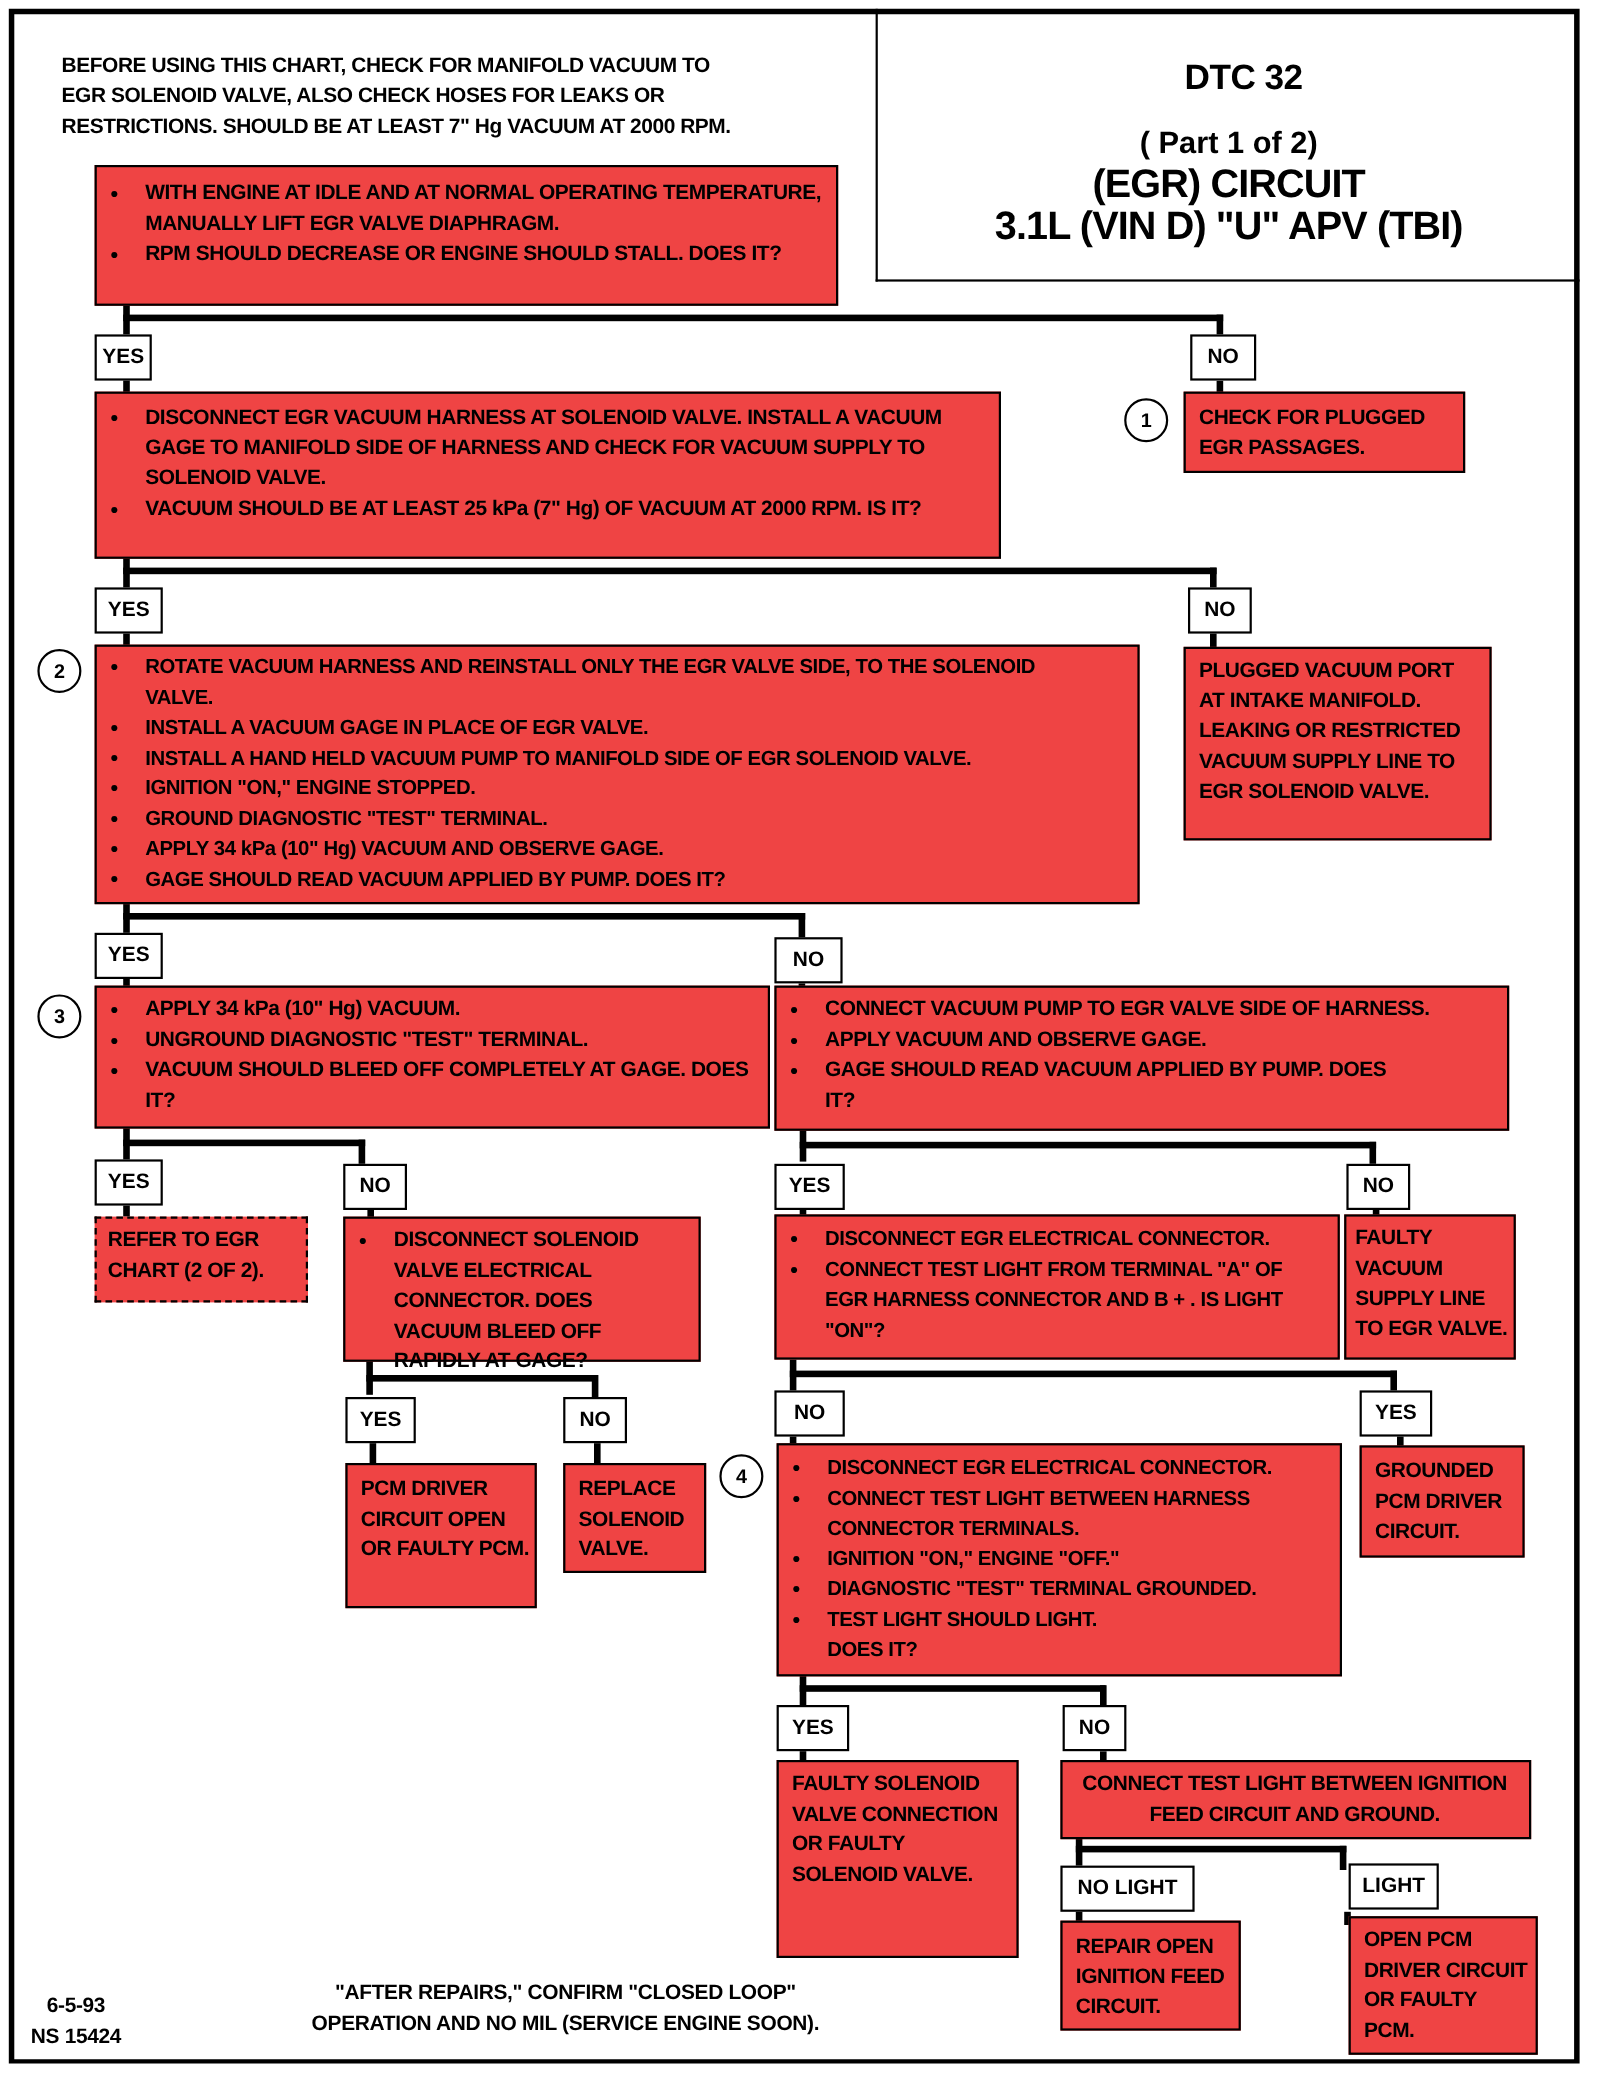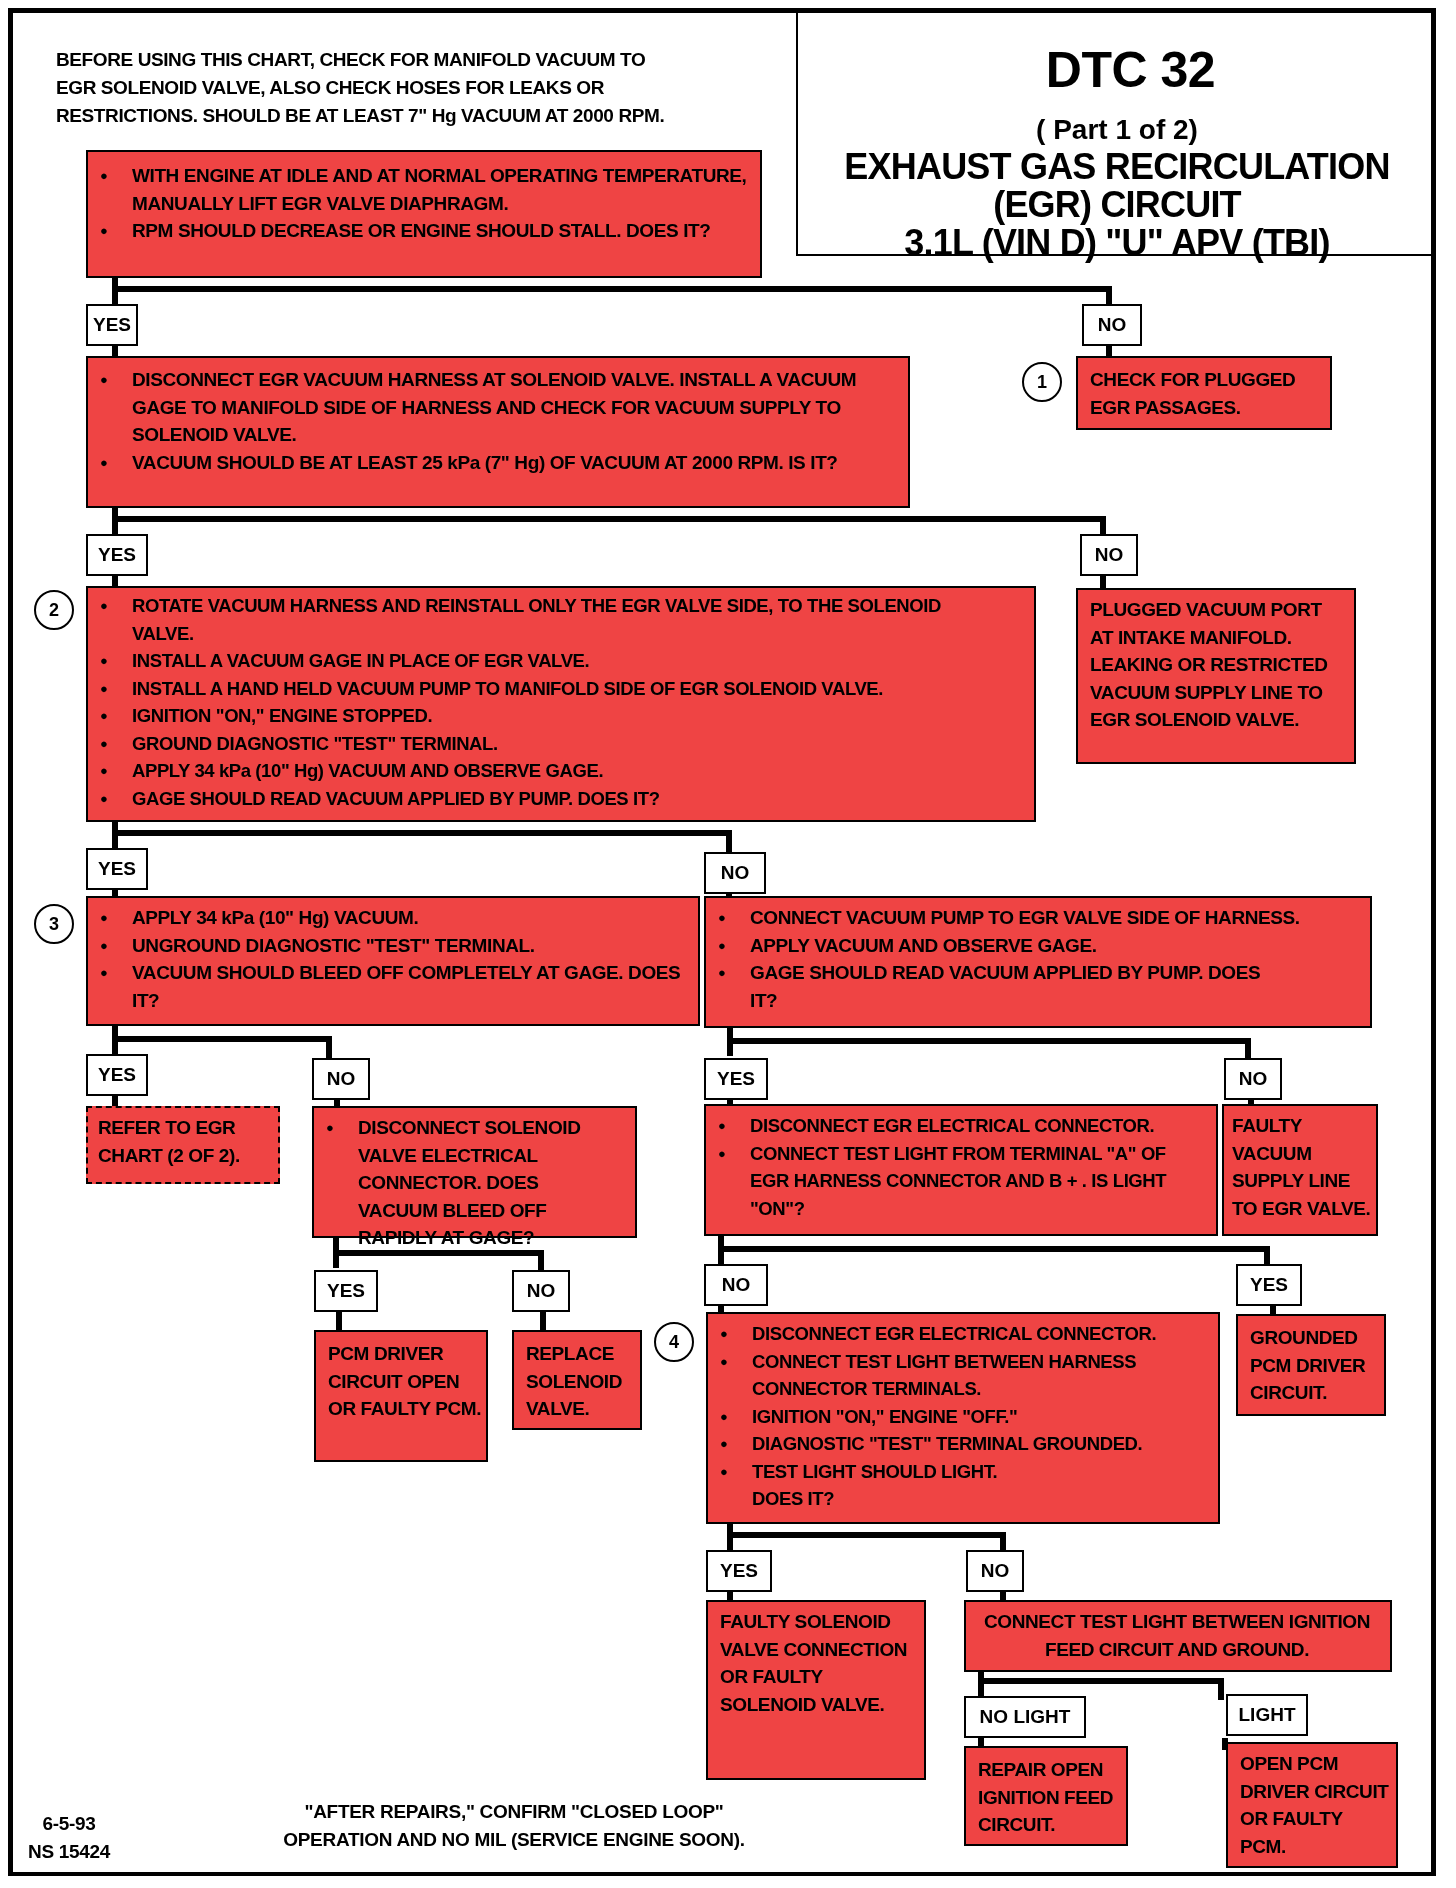--- a/index.html
+++ b/index.html
@@ -14,35 +14,34 @@
          font-weight:bold; font-size:19px; line-height:38px; text-align:center; }
   .circ { position:absolute; box-sizing:border-box; width:40px; height:40px; border:2px solid #000; border-radius:50%;
           font-weight:bold; font-size:18px; line-height:36px; text-align:center; background:#fff; }
   .h { position:absolute; background:#000; height:6px; }
   .v { position:absolute; background:#000; width:6px; }
   ul.bl { list-style:none; margin:0; padding:0; }
   ul.bl li { position:relative; padding-left:44px; }
   ul.bl li::before { content:"\25CF"; position:absolute; left:12px; top:0; font-size:13px; }
   .plain { padding-left:12px; }
   .title-box { position:absolute; left:796px; top:8px; width:640px; height:248px; border-left:2px solid #000; border-bottom:2px solid #000; box-sizing:border-box; text-align:center; font-weight:bold; }
-  .t1 { font-size:50px; line-height:56px; margin-top:34px; letter-spacing:-0.5px;margin-left:27px; }
+  .t1 { font-size:32px; line-height:56px; margin-top:34px; letter-spacing:-0.5px;margin-left:27px; }
   .t2 { font-size:28px; line-height:36px; margin-top:14px; }
   .t3 { font-size:36px; line-height:38px; letter-spacing:-0.8px; }
   .intro { position:absolute; left:56px; top:46px; font-weight:bold; font-size:19px; line-height:28px; letter-spacing:-0.4px; }
   .foot { position:absolute; font-weight:bold; font-size:19px; line-height:28px; letter-spacing:-0.3px; }
 </style>
 </head>
 <body>
 
 <div class="frame"></div>
 
 <div class="title-box">
   <div class="t1">DTC 32</div>
   <div class="t2">( Part 1 of 2)</div>
-  <div class="t3">EXHAUST GAS RECIRCULATION</div>
   <div class="t3">(EGR) CIRCUIT</div>
   <div class="t3">3.1L  (VIN D)  "U"  APV  (TBI)</div>
 </div>
 
 <div class="intro">
   <div>BEFORE USING THIS CHART, CHECK FOR MANIFOLD VACUUM TO</div>
   <div>EGR SOLENOID VALVE, ALSO CHECK HOSES FOR LEAKS OR</div>
   <div>RESTRICTIONS.  SHOULD BE AT LEAST 7" Hg VACUUM AT 2000 RPM.</div>
 </div>
 

